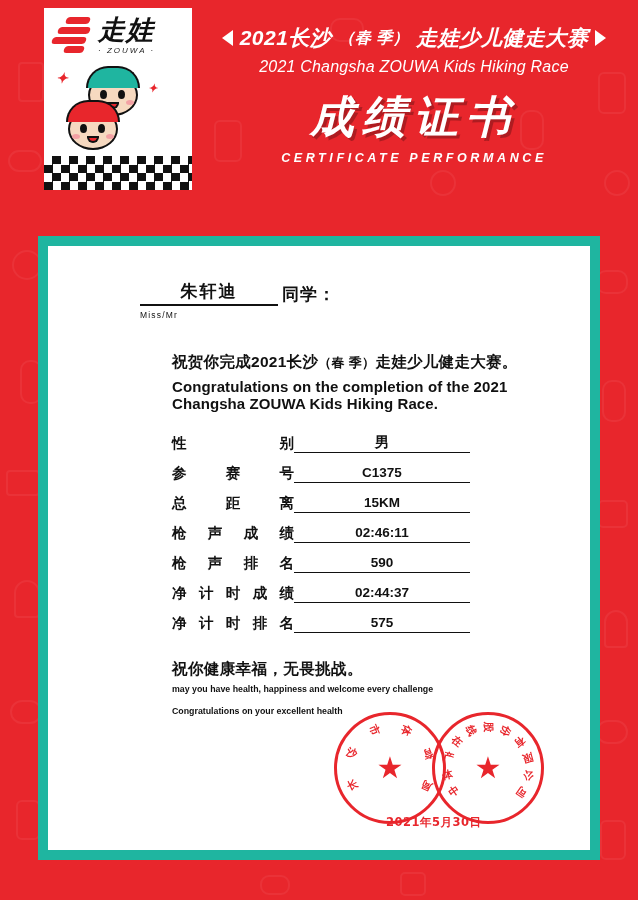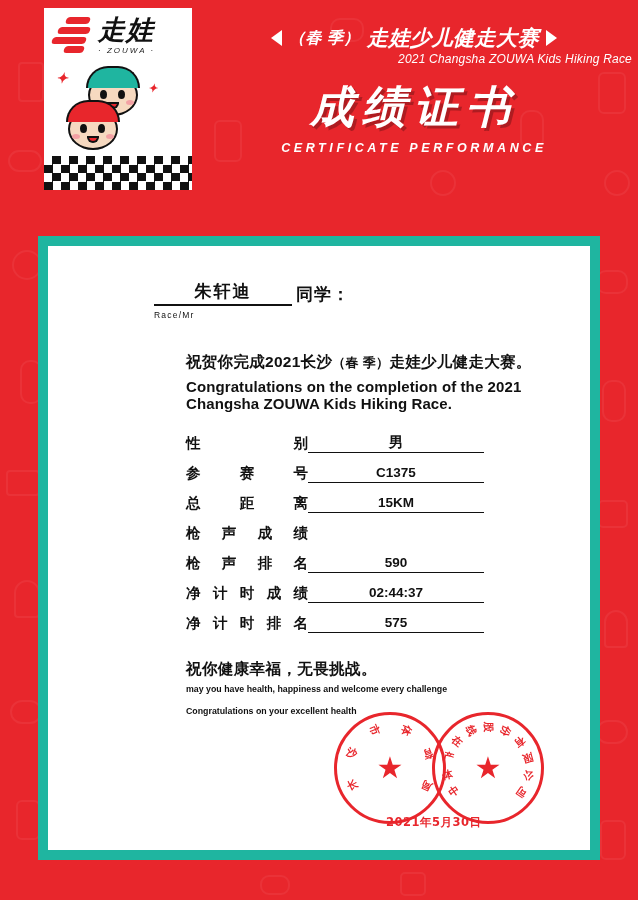--- a/index.html
+++ b/index.html
@@ -170,24 +170,24 @@
   .flag {
     display: inline-block;
     width: 0; height: 0;
     border-top: 8px solid transparent;
     border-bottom: 8px solid transparent;
   }
   .flag.l { border-right: 11px solid #fff; }
   .flag.r { border-left: 11px solid #fff; }
   .title-cn .small { font-size: 16px; }
   .title-en {
-    font-size: 12px;
+    font-size: 16px;
+    margin-top: 6px;
     letter-spacing: 0.2px;
     font-weight: 500;
-    text-align: right;
   }
   .cert-cn {
     margin-top: 12px;
     font-size: 44px;
     font-weight: bold;
     letter-spacing: 8px;
     text-shadow: 3px 3px 0 rgba(0,0,0,0.25);
   }
   .cert-en {
     font-size: 12.5px;
@@ -204,21 +204,21 @@
     width: 562px;
     height: 624px;
     background: #1fb5a0;
     padding: 10px;
   }
   .cert-paper {
     width: 100%;
     height: 100%;
     background: #fff;
     position: relative;
-    padding: 34px 52px;
+    padding: 34px 38px;
   }
 
   .name-row {
     display: flex;
     align-items: flex-end;
     gap: 0px;
     margin-left: 54px;
   }
   .name-line {
     min-width: 138px;
@@ -441,38 +441,39 @@
         <div class="mouth"></div>
       </div>
     </div>
 
     <div class="checker"></div>
   </div>
 
   <div class="title-block">
     <div class="title-cn">
       <span class="flag l"></span>
+      <span>2021长沙</span>
       <span class="small">（春 季）</span>
       <span>走娃少儿健走大赛</span>
       <span class="flag r"></span>
     </div>
     <div class="title-en">2021 Changsha ZOUWA Kids Hiking Race</div>
     <div class="cert-cn">成绩证书</div>
     <div class="cert-en">CERTIFICATE PERFORMANCE</div>
   </div>
 </div>
 
 <div class="cert-frame">
   <div class="cert-paper">
 
     <div class="name-row">
       <div class="name-line">朱轩迪</div>
       <div class="name-suffix">同学：</div>
     </div>
-    <div class="miss-mr">Race/Mr</div>
+    <div class="miss-mr">Miss/Mr</div>
 
     <div class="congrats">
       <div class="congrats-cn">
         <span>祝贺你完成2021长沙</span><span class="sm">（春 季）</span><span>走娃少儿健走大赛</span><span>。</span>
       </div>
       <div class="congrats-en">Congratulations on the completion of the 2021 Changsha ZOUWA Kids Hiking Race.</div>
     </div>
 
     <div class="fields" id="fields">
         <div class="field-row">
@@ -498,20 +499,21 @@
           </div>
           <div class="field-value">15KM</div>
         </div>
         <div class="field-row">
           <div class="field-label">
             <span>枪</span>
             <span>声</span>
             <span>成</span>
             <span>绩</span>
           </div>
+          <div class="field-value">02:46:11</div>
         </div>
         <div class="field-row">
           <div class="field-label">
             <span>枪</span>
             <span>声</span>
             <span>排</span>
             <span>名</span>
           </div>
           <div class="field-value">590</div>
         </div>

